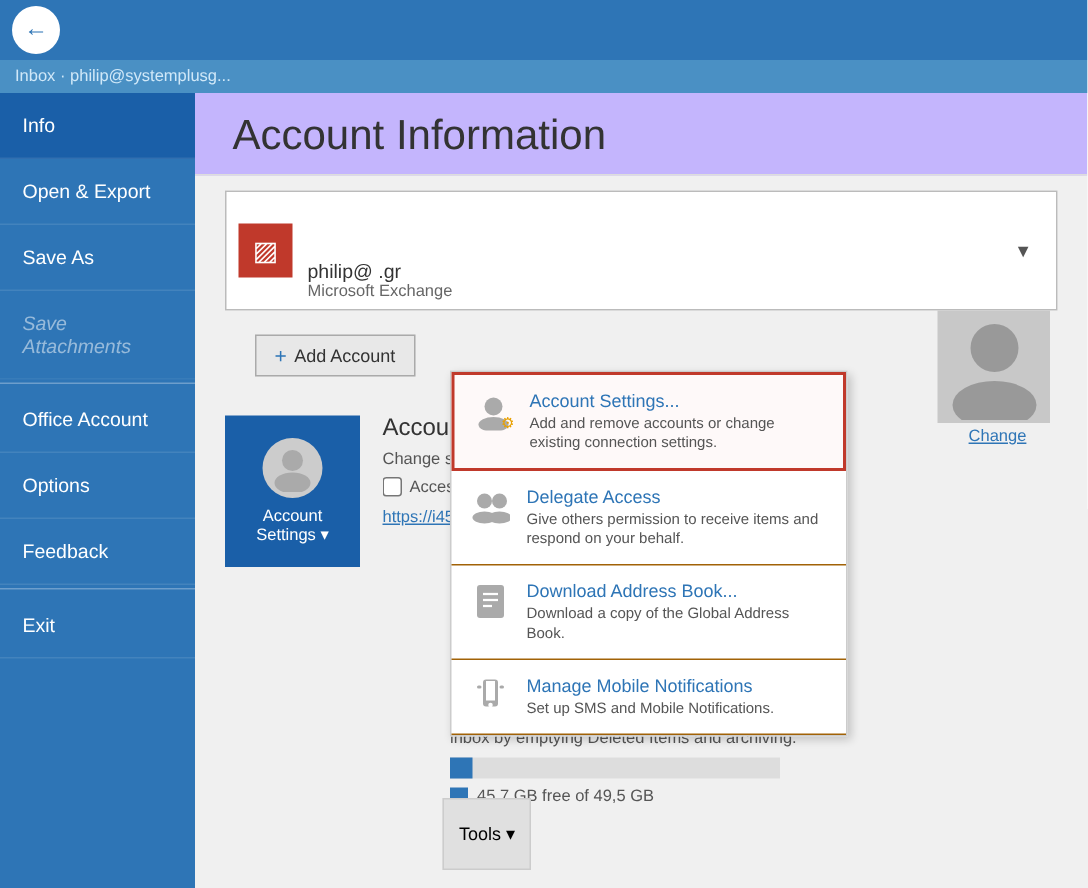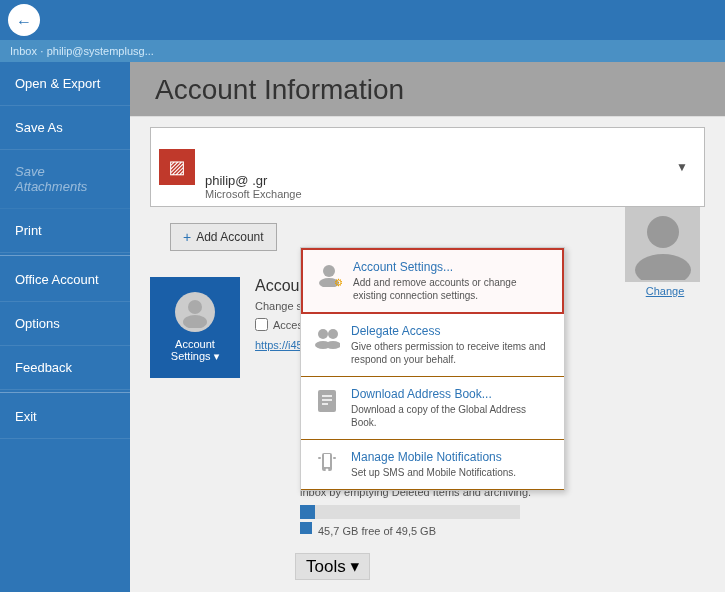--- a/index.html
+++ b/index.html
@@ -61,21 +61,21 @@
     .sidebar-divider { border-bottom: 1px solid rgba(255,255,255,0.3); margin: 2px 0; }
 
     
     .content {
       flex: 1;
       background: #f0f0f0;
       overflow: hidden;
       position: relative;
     }
     .content-header {
-      background: #a3a3a3;
+      background: #c4b5fd;
       padding: 12px 25px 10px;
       border-bottom: 1px solid #ddd;
     }
     .content-title {
       font-size: 28px;
       font-weight: 300;
       color: #333;
     }
     .account-icon-box {
       width: 36px; height: 36px;
@@ -204,22 +204,22 @@
     }
     .storage-bar-fill {
       height: 100%;
       background: #2e75b6;
       width: 93%;
     }
     .storage-text { font-size: 11px; color: #555; margin-top: 3px; }
     .tools-btn {
       border: 1px solid #ccc;
       background: #e0e0e0;
-      padding: 2px 10px;
-      font-size: 17px;
+      padding: 16px 10px;
+      font-size: 12px;
       cursor: pointer;
       display: flex; align-items: center; gap: 4px;
     }
     .content-inner {
       position: relative;
       height: 100%;
     }
   </style>
 </head>
 <body>
@@ -230,31 +230,31 @@
   </div>
 </div>
 
 <div class="email-bar">
   <span>Inbox · philip@systemplusg...</span>
 </div>
 
 <div class="main-layout">
 
   <div class="sidebar">
+    <div class="sidebar-item active">
+      <span>Info</span>
+    </div>
     <div class="sidebar-item">
       <span>Open &amp; Export</span>
     </div>
     <div class="sidebar-item">
       <span>Save As</span>
     </div>
     <div class="sidebar-item" style="opacity:0.5;font-style:italic;">
       <span>Save Attachments</span>
-    </div>
-    <div class="sidebar-item">
-      <span>Print</span>
     </div>
     <div class="sidebar-divider"></div>
     <div class="sidebar-item">
       <span>Office Account</span>
     </div>
     <div class="sidebar-item">
       <span>Options</span>
     </div>
     <div class="sidebar-item">
       <span>Feedback</span>
@@ -395,21 +395,21 @@
             ify others that you are out of office, on vacation, or<br>
             -mail messages.
           </div>
         </div>
         <div style="margin-top: 8px;">
           <span style="font-size:11px;color:#555;">lnbox by emptying Deleted Items and archiving.</span>
           <div style="margin-top:5px;">
             <div class="storage-bar-bg">
               <div class="storage-bar-fill" style="width: 7%;"></div>
             </div>
-            <div style="display:flex; align-items:flex-start; gap:6px; margin-top:3px;">
+            <div style="display:flex; align-items:flex-end; gap:6px; margin-top:3px;">
               <div style="width:12px;height:12px;background:#2e75b6;"></div>
               <span class="storage-text">45,7 GB free of 49,5 GB</span>
             </div>
           </div>
         </div>
       </div>
 
       <div style="position:absolute; bottom: 12px; left: 165px;">
         <button class="tools-btn">
           <span>Tools ▾</span>

